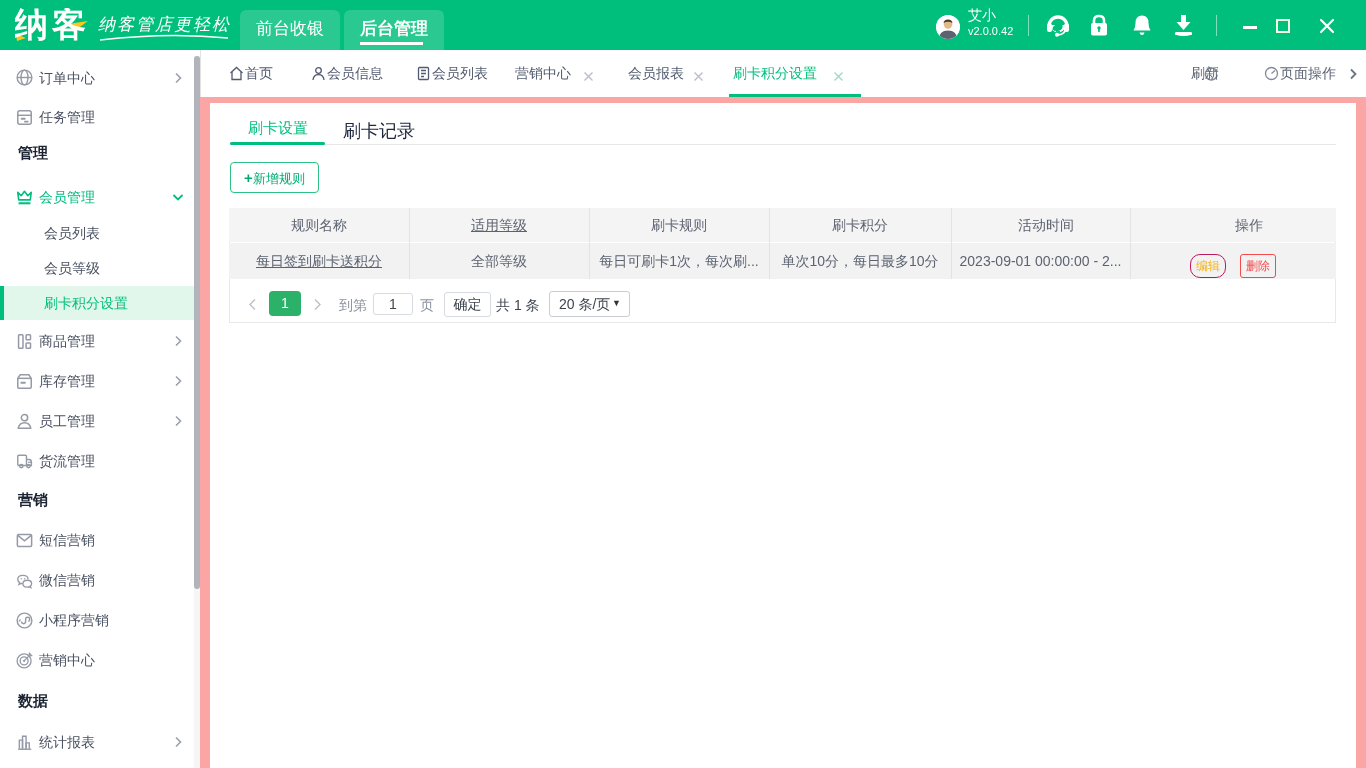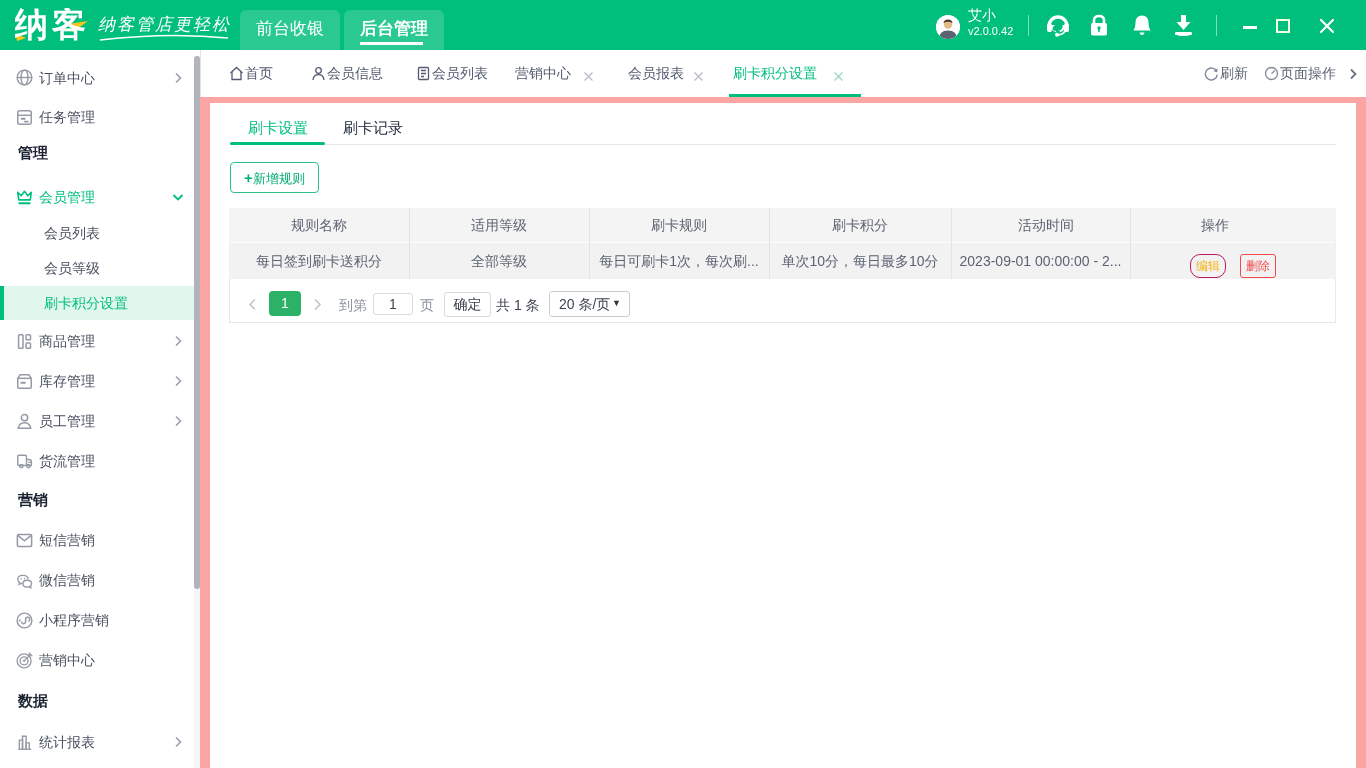--- a/index.html
+++ b/index.html
@@ -258,48 +258,48 @@
     </svg>
   <div class="ttab" style="left:532px;color:#00bf7d;">刷卡积分设置</div>
   <svg class="abs" style="left:632px;top:21px;" width="11" height="11" viewBox="0 0 11 11">
       <path d="M1.5 1.5 L9.5 9.5 M9.5 1.5 L1.5 9.5" stroke="#9fd9c2" stroke-width="1.4"></path>
     </svg>
   <div class="abs" style="left:528px;top:44px;width:132px;height:3px;background:#00bf7d;"></div>
   <svg class="abs" style="left:1003px;top:16px;" width="15" height="15" viewBox="0 0 15 15" fill="none">
       <path d="M12.8 5.5 A6 6 0 1 0 13.3 8.6" stroke="#828a9a" stroke-width="1.4"></path>
       <path d="M13.6 2.2 L13.2 6.2 L9.4 5.2 Z" fill="#828a9a"></path>
     </svg>
-  <div class="ttab" style="left:1019px;color:#5b6473;">刷新</div>
+  <div class="ttab" style="left:990px;color:#5b6473;">刷新</div>
   <svg class="abs" style="left:1063px;top:16px;" width="15" height="15" viewBox="0 0 15 15" fill="none" stroke="#828a9a" stroke-width="1.3">
       <circle cx="7.5" cy="7.5" r="6"></circle>
       <path d="M7.5 7.5 L11 4.5"></path>
     </svg>
   <div class="ttab" style="left:1079px;color:#5b6473;">页面操作</div>
   <svg class="abs" style="left:1146px;top:17.5px;" width="12" height="12" viewBox="0 0 12 12" fill="none" stroke="#6b7485" stroke-width="1.8">
       <path d="M4 1.5 L8.5 6 L4 10.5"></path>
     </svg>
 </div>
 <div id="content">
     <div id="card">
   <div class="abs" style="left:38px;top:16px;font-size:15px;color:#00bf7d;">刷卡设置</div>
-  <div class="abs" style="left:133px;top:16px;font-size:15px;color:#20293d;">刷卡记录</div>
+  <div class="abs" style="left:133px;top:16px;font-size:18px;color:#20293d;">刷卡记录</div>
   <div class="abs" style="left:20px;top:40.5px;width:1106px;height:1px;background:#e8e8e8;"></div>
   <div class="abs" style="left:20px;top:38.5px;width:95px;height:3.5px;background:#00bf7d;border-radius:2px;"></div>
   <div class="abs" style="left:20px;top:59px;width:89px;height:31px;border:1px solid #2cc185;border-radius:4px;text-align:center;line-height:29px;font-size:13px;color:#00ad74;"><b style="font-size:15px;">+</b>新增规则</div>
 
   <div class="abs" style="left:19px;top:105px;width:1107px;height:114.5px;border:1px solid #e8e8e8;"></div>
   <div class="abs" style="left:19px;top:105px;width:1107px;height:34px;background:#f4f4f5;"></div>
   <div class="abs" style="left:19px;top:139.5px;width:1107px;height:36px;background:#f2f2f3;"></div>
   <div class="thr" style="left:19px;width:180px;">规则名称</div>
-  <div class="thr" style="left:199px;width:180px;">适用等级</div>
+  <div class="thr" style="left:199px;width:180px;text-decoration:underline;">适用等级</div>
   <div class="thr" style="left:379px;width:180px;">刷卡规则</div>
   <div class="thr" style="left:559px;width:182px;">刷卡积分</div>
   <div class="thr" style="left:741px;width:179px;padding-left:11px;">活动时间</div>
-  <div class="thr" style="left:886px;width:206px;padding-left:32px;">操作</div>
-  <div class="tdr" style="left:19px;width:180px;">每日签到刷卡送积分</div>
+  <div class="thr" style="left:920px;width:206px;padding-left:32px;">操作</div>
+  <div class="tdr" style="left:19px;width:180px;text-decoration:underline;">每日签到刷卡送积分</div>
   <div class="tdr" style="left:199px;width:180px;">全部等级</div>
   <div class="tdr" style="left:379px;width:180px;">每日可刷卡1次，每次刷...</div>
   <div class="tdr" style="left:559px;width:182px;">单次10分，每日最多10分</div>
   <div class="tdr" style="left:741px;width:179px;">2023-09-01 00:00:00 - 2...</div>
   <div class="vsep" style="left:199px;"></div>
   <div class="vsep" style="left:379px;"></div>
   <div class="vsep" style="left:559px;"></div>
   <div class="vsep" style="left:741px;"></div>
   <div class="vsep" style="left:920px;"></div>
   <div class="abs" style="left:980px;top:151px;width:36px;height:24px;border:1px solid #be185d;border-radius:10px;color:#f7b416;font-size:12px;text-align:center;line-height:22px;">编辑</div>

